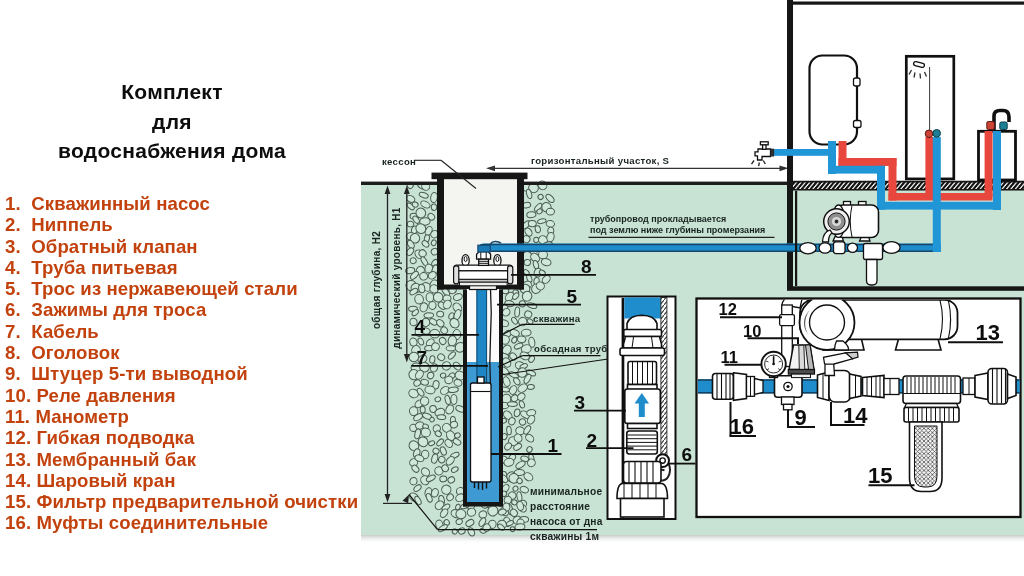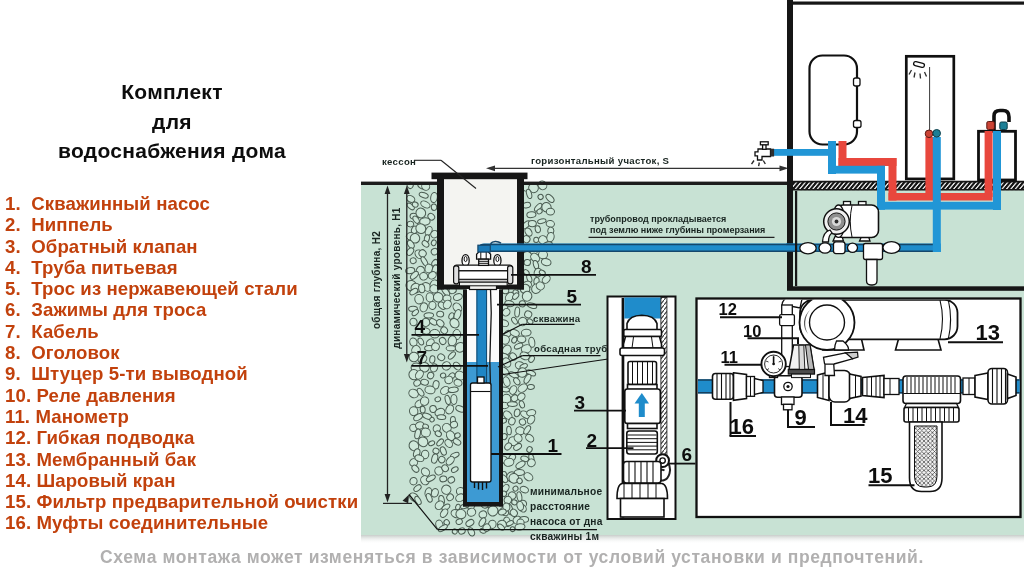--- a/index.html
+++ b/index.html
@@ -957,14 +957,13 @@
 <line x1="830" y1="425" x2="864.5" y2="425" stroke="#101010" stroke-width="2"></line>
 <text class="bignum" x="843" y="423">14</text>
       </g>
 
 <g>
         <line x1="868.5" y1="485.3" x2="914.5" y2="485.3" stroke="#101010" stroke-width="2"></line>
 <text class="bignum" x="868" y="483.3">15</text>
       </g>
 </svg>
 
-<div class="caption">Схема монтажа может изменяться в зависимости от условий установки и предпочтений.</div>
 </div>
 
 </body></html>

